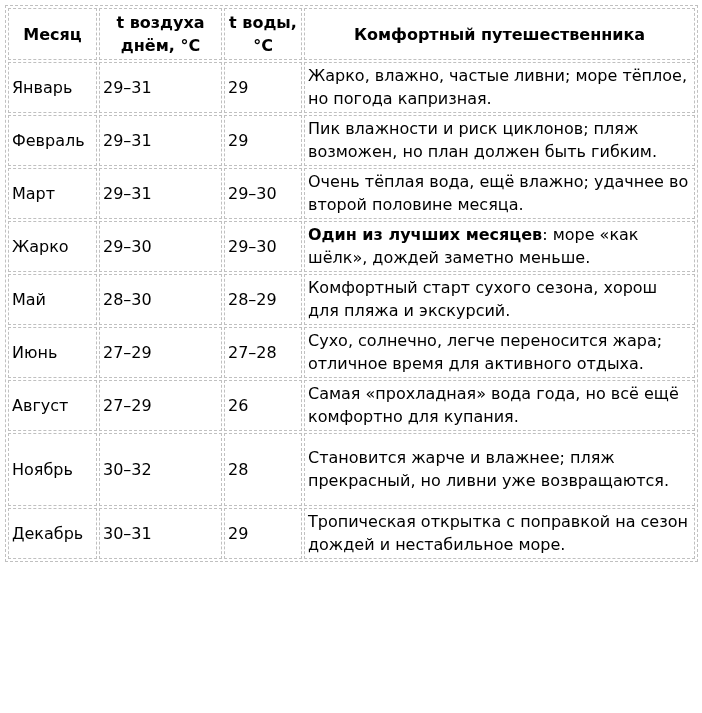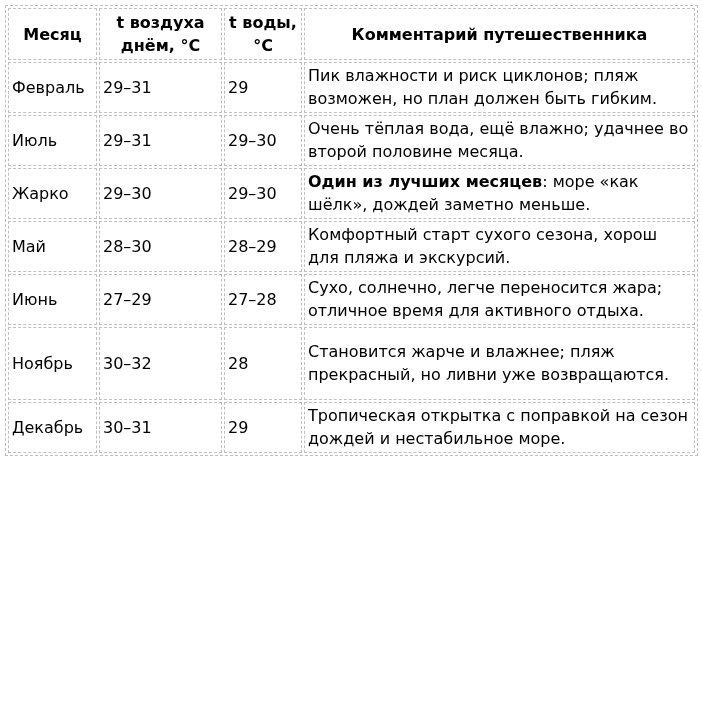--- a/index.html
+++ b/index.html
@@ -45,32 +45,38 @@
         <col class="c1">
         <col class="c2">
         <col class="c3">
         <col class="c4">
       </colgroup>
   <thead>
     <tr class="head">
       <th>Месяц</th>
       <th><span>t воздуха днём, °C</span></th>
       <th><span>t воды, °C</span></th>
-      <th>Комментарий путешественника</th>
+      <th>Комфортный путешественника</th>
     </tr>
   </thead>
   <tbody id="tbody">
+        <tr class="row">
+          <td>Январь</td>
+          <td>29–31</td>
+          <td>29</td>
+          <td class="comment"><b></b><span>Жарко, влажно, частые ливни; море тёплое, но погода капризная.</span></td>
+        </tr>
         <tr class="row">
           <td>Февраль</td>
           <td>29–31</td>
           <td>29</td>
           <td class="comment"><b></b><span>Пик влажности и риск циклонов; пляж возможен, но план должен быть гибким.</span></td>
         </tr>
         <tr class="row">
-          <td>Июль</td>
+          <td>Март</td>
           <td>29–31</td>
           <td>29–30</td>
           <td class="comment"><b></b><span>Очень тёплая вода, ещё влажно; удачнее во второй половине месяца.</span></td>
         </tr>
         <tr class="row">
           <td>Жарко</td>
           <td>29–30</td>
           <td>29–30</td>
           <td class="comment"><b>Один из лучших месяцев</b><span>: море «как шёлк», дождей заметно меньше.</span></td>
         </tr>
@@ -79,20 +85,26 @@
           <td>28–30</td>
           <td>28–29</td>
           <td class="comment"><b></b><span>Комфортный старт сухого сезона, хорош для пляжа и экскурсий.</span></td>
         </tr>
         <tr class="row">
           <td>Июнь</td>
           <td>27–29</td>
           <td>27–28</td>
           <td class="comment"><b></b><span>Сухо, солнечно, легче переносится жара; отличное время для активного отдыха.</span></td>
         </tr>
+        <tr class="row">
+          <td>Август</td>
+          <td>27–29</td>
+          <td>26</td>
+          <td class="comment"><b></b><span>Самая «прохладная» вода года, но всё ещё комфортно для купания.</span></td>
+        </tr>
         <tr class="row-tall">
           <td>Ноябрь</td>
           <td>30–32</td>
           <td>28</td>
           <td class="comment"><b></b><span>Становится жарче и влажнее; пляж прекрасный, но ливни уже возвращаются.</span></td>
         </tr>
         <tr class="row">
           <td>Декабрь</td>
           <td>30–31</td>
           <td>29</td>

